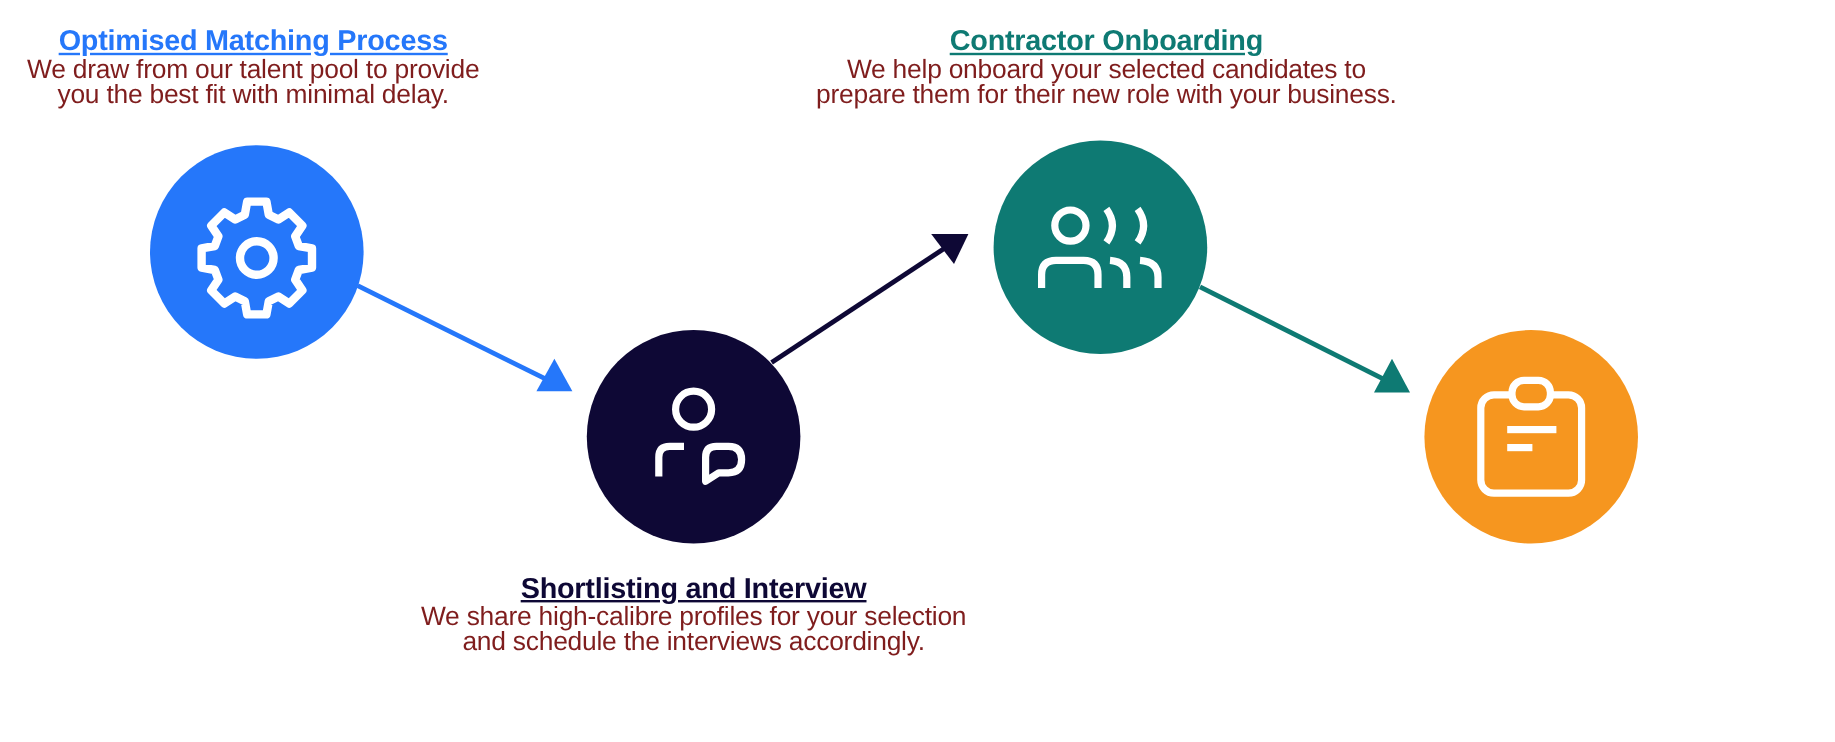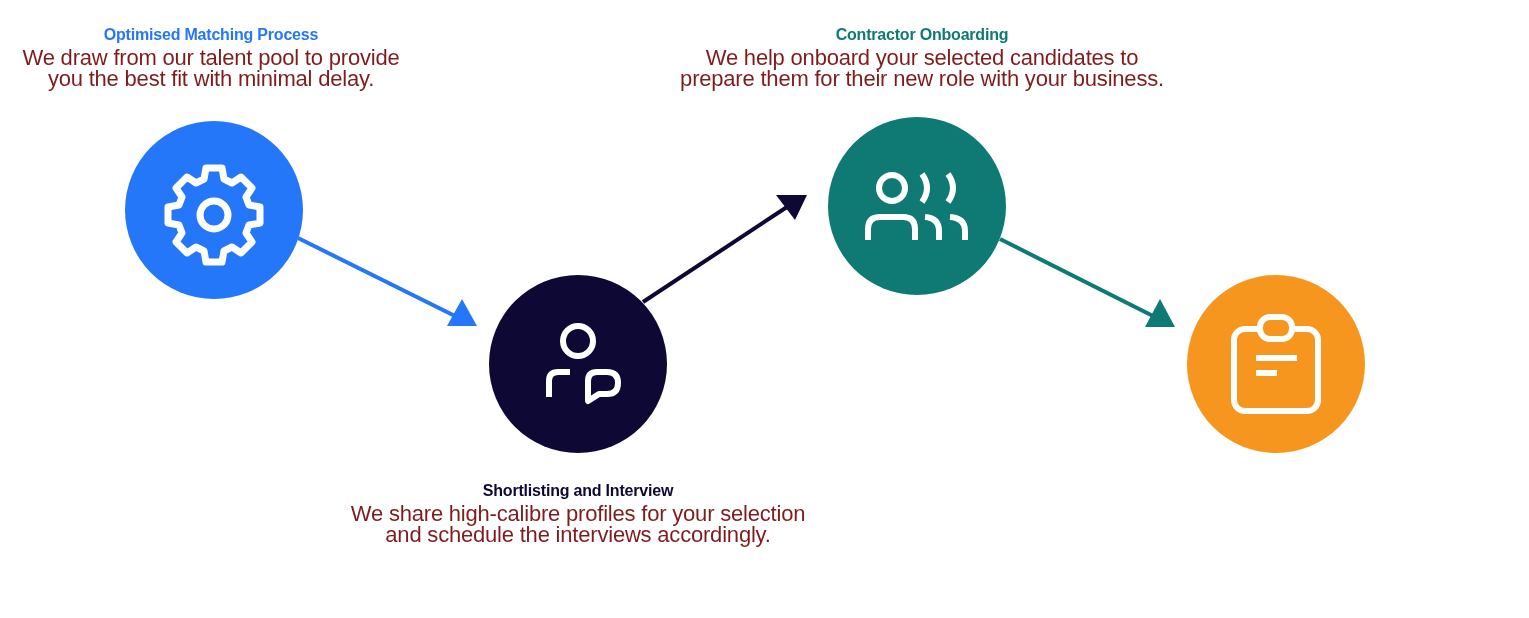--- a/index.html
+++ b/index.html
@@ -1,20 +1,20 @@
 <!DOCTYPE html>
 <html><head>
 <meta charset="utf-8">
 <style>
   html, body { margin: 0; padding: 0; background: #ffffff; }
   body { width: 1529px; height: 618px; position: relative; overflow: hidden;
          font-family: "Liberation Sans", "DejaVu Sans", sans-serif; color: #0f0a34; }
   .diagram { position: absolute; left: 0; top: 0; width: 1529px; height: 618px; }
   .step-text { position: absolute; text-align: center; }
-  .step-title { font-weight: bold; font-size: 16px; line-height: 24px; letter-spacing: -0.2px; }
+  .step-title { font-weight: bold; font-size: 24px; line-height: 24px; letter-spacing: -0.2px; text-decoration: underline; }
   .step-desc { font-size: 22px; line-height: 21px; color: #7f1d1d; white-space: pre-line; letter-spacing: -0.2px; }
   .circle { position: absolute; width: 178px; height: 178px; border-radius: 50%; }
   .circle svg { position: absolute; left: 0; top: 0; width: 178px; height: 178px; }
   #connectors { position: absolute; left: 0; top: 0; width: 1529px; height: 618px; }
 </style>
 </head>
 <body>
 
 <div class="diagram">
 

